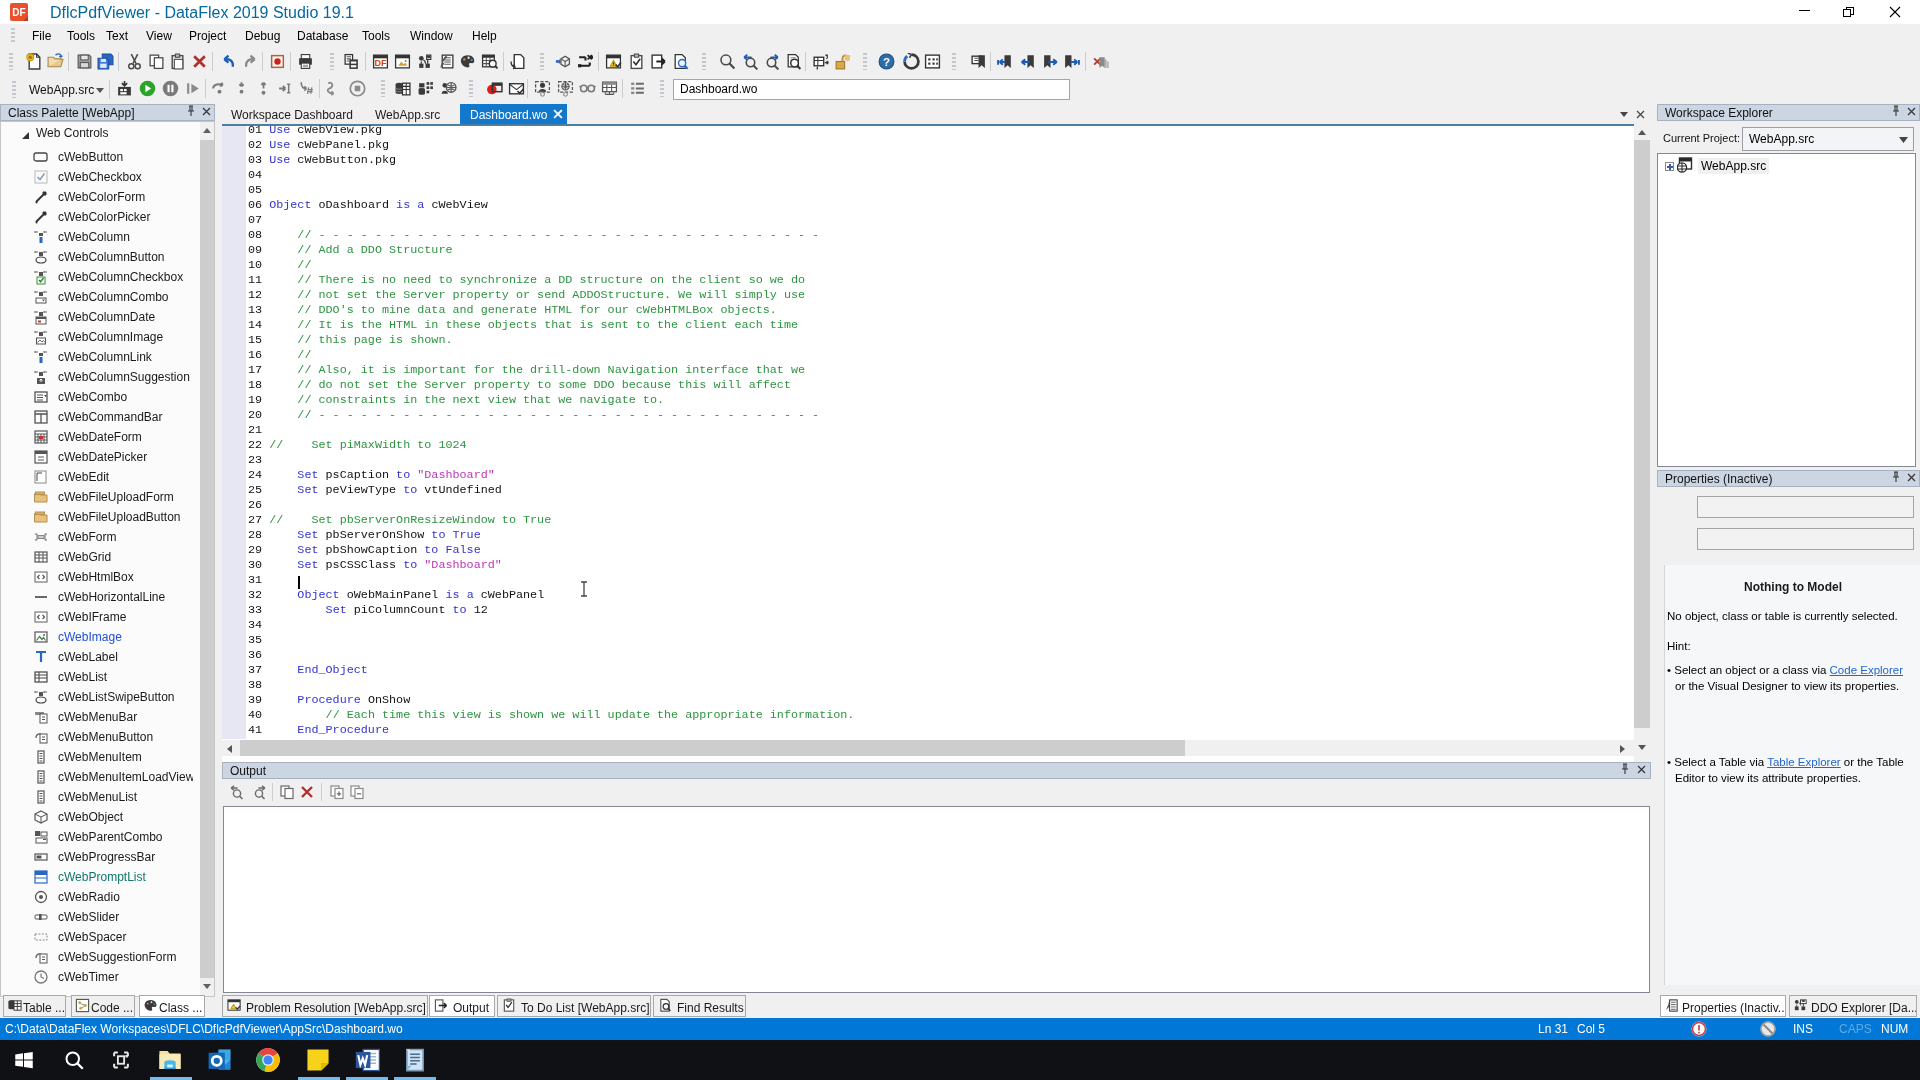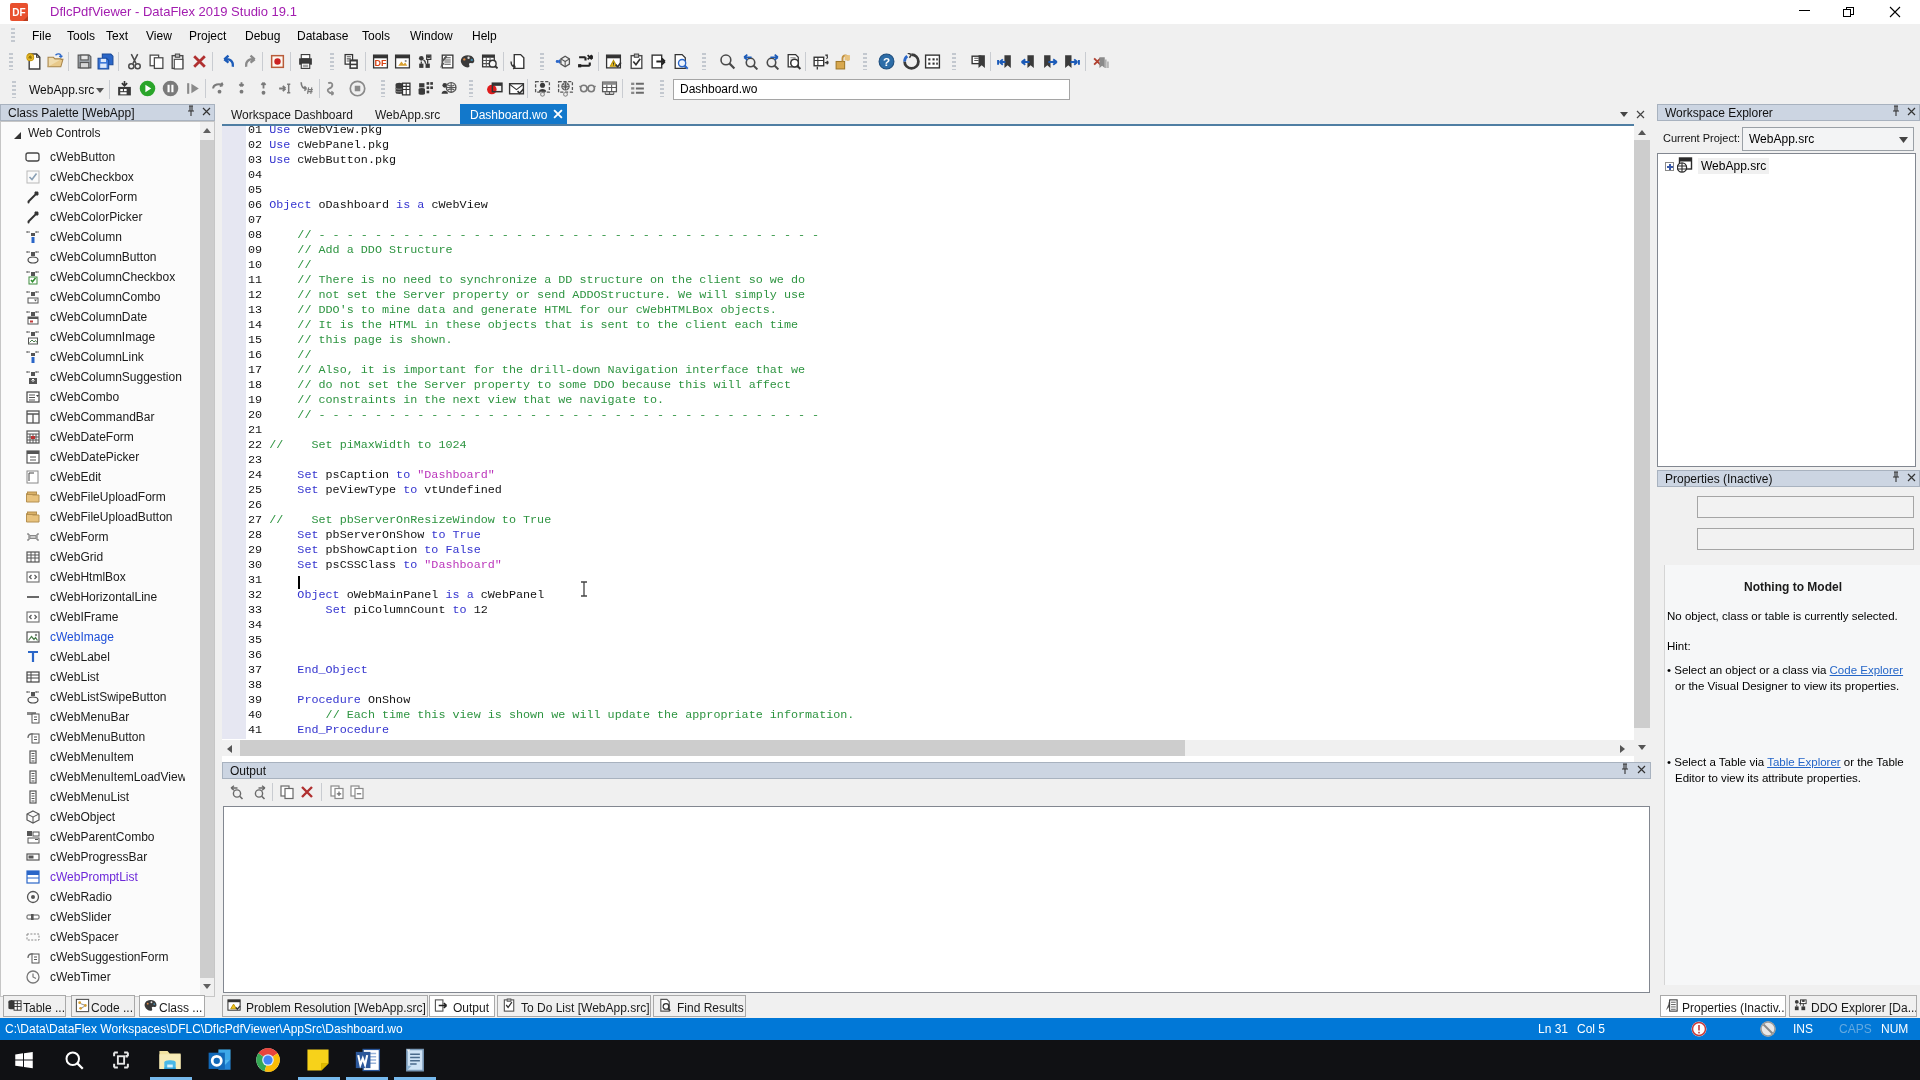--- a/index.html
+++ b/index.html
@@ -21,21 +21,21 @@
 </style>
 </head>
 <body>
 
 <div class="abs" style="left:0;top:0;width:1920px;height:24px;background:#ffffff">
   <svg class="abs" style="left:10px;top:3px" width="18" height="18" viewBox="0 0 18 18">
       <rect x="0" y="0" width="18" height="18" rx="2" fill="#e8502e"></rect>
       <path d="M13 18 L18 13 L18 18 Z" fill="#b93d1f"></path>
       <text x="9" y="13" font-size="10" font-weight="bold" fill="#fff" text-anchor="middle" font-family="Liberation Sans">DF</text>
     </svg>
-  <div class="abs" style="left:50px;top:4px;font-size:13px;color:#a21caf">DflcPdfViewer - DataFlex 2019 Studio 19.1</div>
+  <div class="abs" style="left:50px;top:4px;font-size:16px;color:#0369a1">DflcPdfViewer - DataFlex 2019 Studio 19.1</div>
   <div class="abs" style="left:1799px;top:10px;width:11px;height:1px;background:#000"></div>
   <div class="abs" style="left:1846px;top:7px;width:8px;height:8px;border:1px solid #000;background:#fff"></div>
   <div class="abs" style="left:1843px;top:9px;width:8px;height:8px;border:1px solid #000;background:#fff"></div>
   <svg class="abs" style="left:1889px;top:6px" width="12" height="12" viewBox="0 0 12 12">
       <path d="M1 1 L11 11 M11 1 L1 11" stroke="#000" stroke-width="1.1"></path>
     </svg>
 </div>
 
 <div class="abs" style="left:0;top:24px;width:1920px;height:24px;background:#f0f0f0">
   <div class="grip" style="left:11px;top:4px;height:16px"></div>
@@ -414,21 +414,21 @@
 
 <div id="cp" class="abs" style="left:0;top:104px;width:215px;height:912px;background:#f0f0f0">
   <div class="ptitle" style="left:0;top:0;width:215px;height:17px;border:1px solid #a8b2bf">Class Palette [WebApp]</div>
   <div class="pin" style="left:186px;top:1px"><svg width="10" height="12" viewBox="0 0 10 12">
         <path d="M3 1 H7 M4 1 V6 H6 V1 M2 6 H8 M5 6 V11" stroke="#333" stroke-width="1.1" fill="none"></path>
       </svg></div>
   <div class="pin" style="left:202px;top:1px"><svg width="9" height="9" viewBox="0 0 9 9">
         <path d="M1 1 L8 8 M8 1 L1 8" stroke="#333" stroke-width="1.2"></path>
       </svg></div>
   <div class="abs" style="left:0;top:17px;width:215px;height:876px;background:#fbfbfb;border:1px solid #c6c6c6"></div>
-<div class="abs" style="left:0;top:17px;width:185px;height:876px;overflow:hidden">
+<div class="abs" style="left:8px;top:17px;width:185px;height:876px;overflow:hidden">
 <div class="abs" style="left:13px;top:8px"><svg width="9" height="9" viewBox="0 0 9 9">
           <path d="M8 1 L8 8 L1 8 Z" fill="#333"></path>
         </svg></div>
 <div class="abs" style="left:28px;top:5px;color:#1a1a1a">Web Controls</div>
 <div class="abs" style="left:25px;top:28px;width:16px;height:16px"><svg width="16" height="16" viewBox="0 0 16 16">
           <rect x="1" y="4" width="13" height="8" rx="2" fill="none" stroke="#444" stroke-width="1.3"></rect>
         </svg></div>
 <div class="abs" style="left:50px;top:29px;color:#1a1a1a">cWebButton</div>
 <div class="abs" style="left:25px;top:48px;width:16px;height:16px"><svg width="16" height="16" viewBox="0 0 16 16">
           <rect x="2" y="2" width="12" height="12" fill="#fafafa" stroke="#b9b9b9"></rect>
@@ -627,21 +627,21 @@
 <div class="abs" style="left:25px;top:728px;width:16px;height:16px"><svg width="16" height="16" viewBox="0 0 16 16">
           <rect x="2" y="5" width="12" height="6" fill="#fff" stroke="#555" stroke-width="1.2"></rect>
           <rect x="3.5" y="6.5" width="5" height="3" fill="#555"></rect>
         </svg></div>
 <div class="abs" style="left:50px;top:729px;color:#1a1a1a">cWebProgressBar</div>
 <div class="abs" style="left:25px;top:748px;width:16px;height:16px"><svg width="16" height="16" viewBox="0 0 16 16">
           <rect x="2" y="2" width="12" height="12" fill="#fff" stroke="#2a66c8" stroke-width="1.2"></rect>
           <path d="M2 5.5 H14 M2 9 H14" stroke="#2a66c8"></path>
           <rect x="2" y="2" width="12" height="3.5" fill="#2a66c8"></rect>
         </svg></div>
-<div class="abs" style="left:50px;top:749px;color:#6d28d9">cWebPromptList</div>
+<div class="abs" style="left:50px;top:749px;color:#0f766e">cWebPromptList</div>
 <div class="abs" style="left:25px;top:768px;width:16px;height:16px"><svg width="16" height="16" viewBox="0 0 16 16">
           <circle cx="8" cy="8" r="5.5" fill="none" stroke="#555" stroke-width="1.3"></circle>
           <circle cx="8" cy="8" r="2" fill="#555"></circle>
         </svg></div>
 <div class="abs" style="left:50px;top:769px;color:#1a1a1a">cWebRadio</div>
 <div class="abs" style="left:25px;top:788px;width:16px;height:16px"><svg width="16" height="16" viewBox="0 0 16 16">
           <rect x="2" y="6" width="12" height="4" rx="1" fill="#fff" stroke="#555"></rect>
           <rect x="6" y="5" width="2.6" height="6" fill="#555"></rect>
         </svg></div>
 <div class="abs" style="left:50px;top:789px;color:#1a1a1a">cWebSlider</div>

